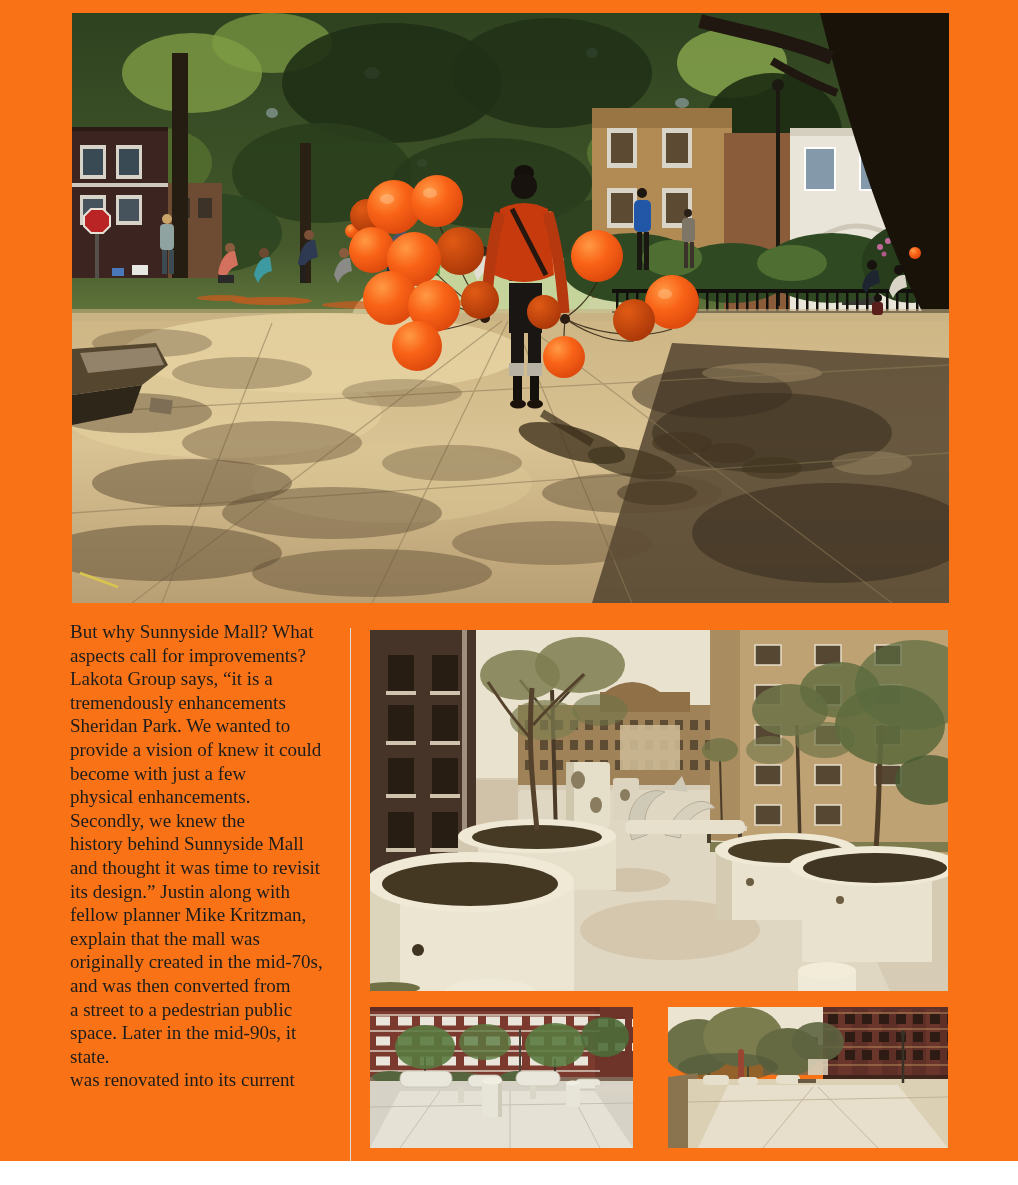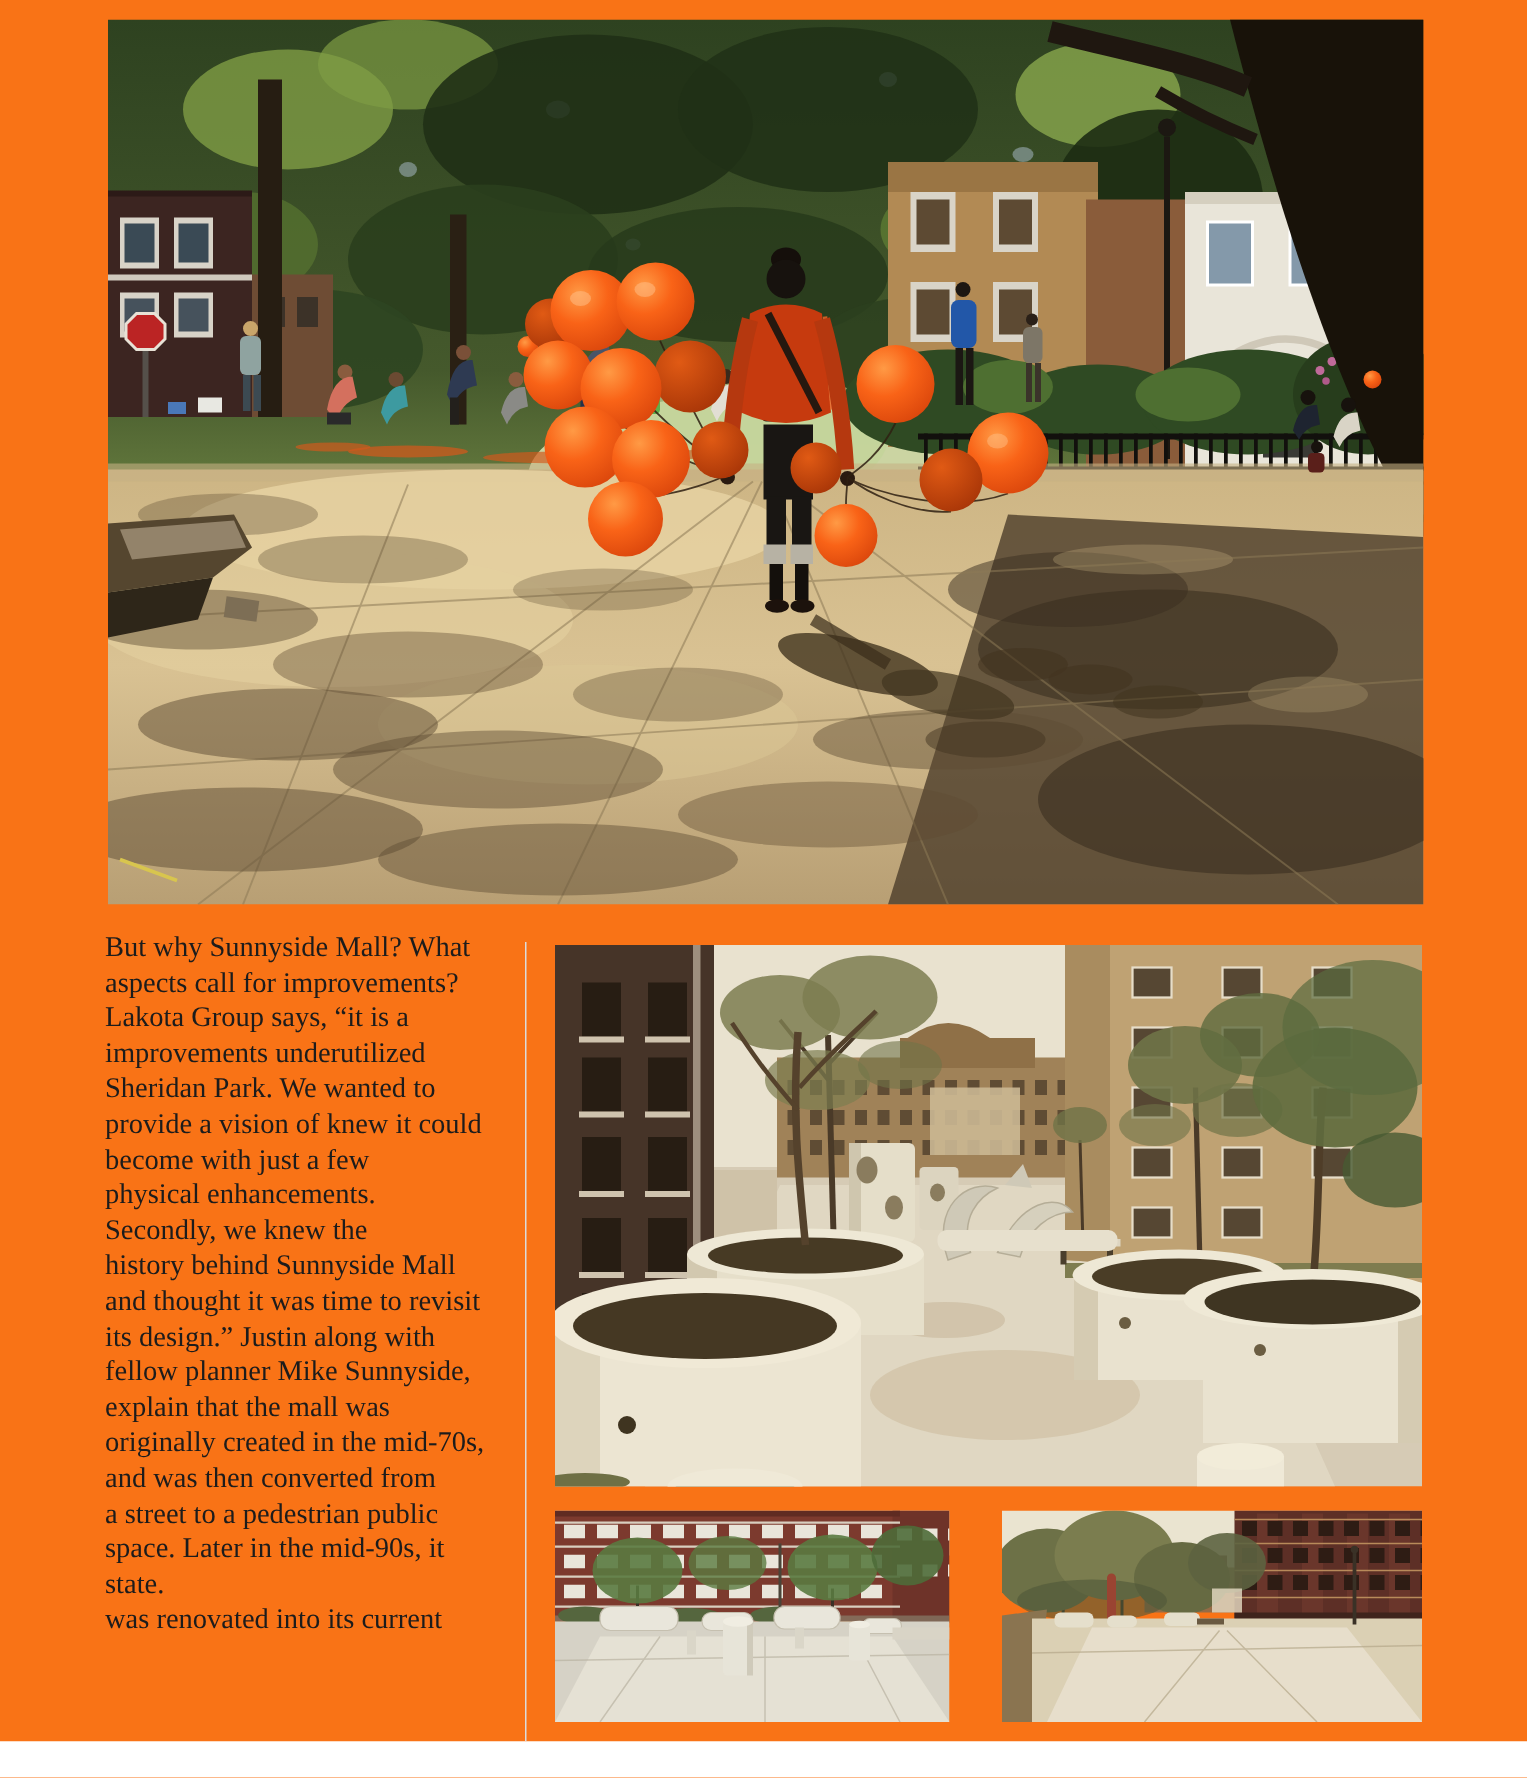--- a/index.html
+++ b/index.html
@@ -278,30 +278,30 @@
         <ellipse cx="358" cy="180" rx="7" ry="5" fill="#ffc08a" opacity=".5"></ellipse>
         <ellipse cx="593" cy="281" rx="7" ry="5" fill="#ffc08a" opacity=".45"></ellipse>
       </g>
     </svg>
   </figure>
 
   <div class="body-text">
       <div class="line">But why Sunnyside Mall? What</div>
       <div class="line">aspects call for improvements?</div>
       <div class="line">Lakota Group says, “it is a</div>
-      <div class="line">improvements underutilized</div>
+      <div class="line">tremendously enhancements</div>
       <div class="line">Sheridan Park. We wanted to</div>
       <div class="line">provide a vision of knew it could</div>
       <div class="line">become with just a few</div>
       <div class="line">physical enhancements.</div>
       <div class="line">Secondly, we knew the</div>
       <div class="line">history behind Sunnyside Mall</div>
       <div class="line">and thought it was time to revisit</div>
       <div class="line">its design.” Justin along with</div>
-      <div class="line">fellow planner Mike Sunnyside,</div>
+      <div class="line">fellow planner Mike Kritzman,</div>
       <div class="line">explain that the mall was</div>
       <div class="line">originally created in the mid-70s,</div>
       <div class="line">and was then converted from</div>
       <div class="line">a street to a pedestrian public</div>
       <div class="line">space. Later in the mid-90s, it</div>
       <div class="line">state.</div>
       <div class="line">was renovated into its current</div>
     </div>
 
   <div class="divider"></div>

